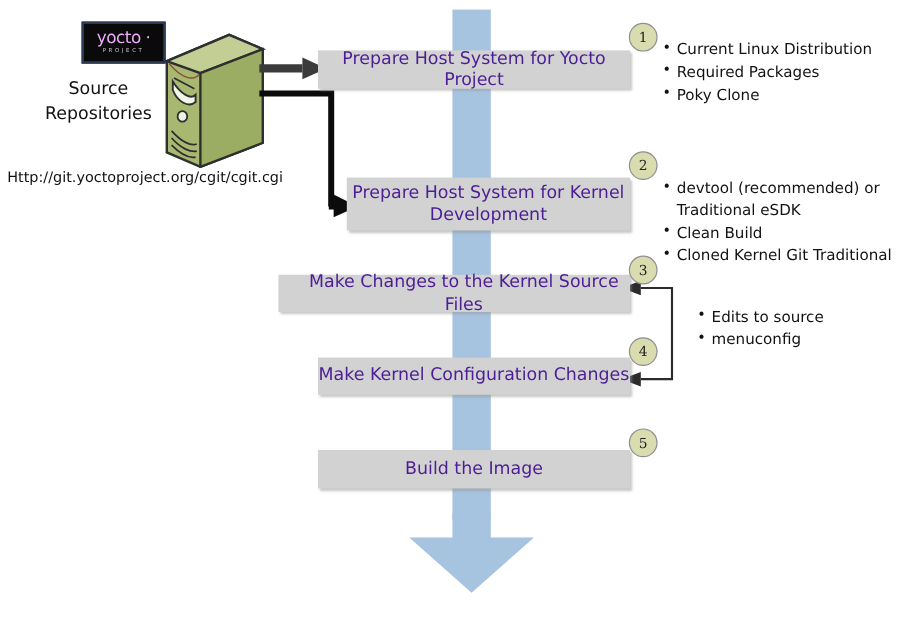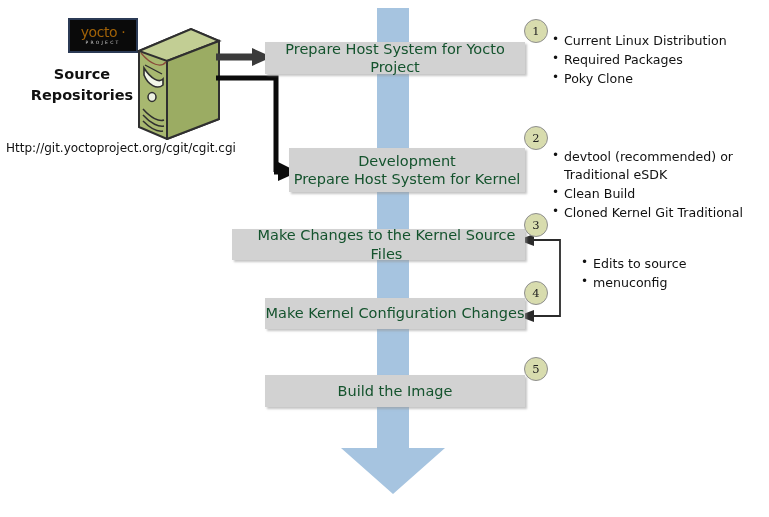--- a/index.html
+++ b/index.html
@@ -28,41 +28,41 @@
     background: #0a0a0a;
     border: 2px solid #2b3a55;
     box-sizing: border-box;
     display: flex;
     flex-direction: column;
     align-items: center;
     justify-content: center;
     line-height: 1;
   }
   .logo-main {
-    color: #a16207;
+    color: #f0abfc;
     font-size: 14px;
     letter-spacing: -0.4px;
     font-family: "DejaVu Sans", sans-serif;
   }
   .logo-sub {
     color: #cccccc;
     font-size: 4.5px;
     letter-spacing: 2.2px;
     margin-top: 2px;
     font-family: "DejaVu Sans", sans-serif;
   }
 
   
   .src-label {
     position: absolute;
     left: 22px;
     top: 64px;
     width: 120px;
     text-align: center;
-    font-weight: bold;
+    font-weight: normal;
     font-size: 14.5px;
     color: #111111;
     line-height: 1.45;
   }
   .src-url {
     position: absolute;
     left: 6px;
     top: 141px;
     font-size: 12px;
     color: #111111;
@@ -97,21 +97,21 @@
 
   
   .pbox {
     position: absolute;
     background: #d2d2d2;
     box-shadow: 2px 2px 2px rgba(150,150,150,0.55);
     display: flex;
     align-items: center;
     justify-content: center;
     text-align: center;
-    color: #14532d;
+    color: #4c1d95;
     font-size: 14.5px;
     line-height: 1.25;
     box-sizing: border-box;
   }
   #box1 { left: 265px; top: 42px;  width: 260px; height: 32px; }
   #box2 { left: 289px; top: 148px; width: 236px; height: 44px; }
   #box3 { left: 232px; top: 229px; width: 293px; height: 31px; padding-left: 16px; }
   #box4 { left: 265px; top: 298px; width: 260px; height: 31px; }
   #box5 { left: 265px; top: 375px; width: 260px; height: 32px; }
 
@@ -226,22 +226,22 @@
   <svg id="bracket" viewBox="0 0 62 90">
     <polyline points="16,6 42,6 42,82 16,82" fill="none" stroke="#2b2b2b" stroke-width="1.8"></polyline>
     <polygon points="16,0 16,12 0,6" fill="#2b2b2b"></polygon>
     <polygon points="16,76 16,88 0,82" fill="#2b2b2b"></polygon>
   </svg>
 
   <div class="pbox" id="box1">Prepare Host System for Yocto Project</div>
 
   <div class="pbox" id="box2">
     <div>
+      <div>Prepare Host System for Kernel</div>
       <div>Development</div>
-      <div>Prepare Host System for Kernel</div>
     </div>
   </div>
 
   <div class="pbox" id="box3">Make Changes to the Kernel Source Files</div>
   <div class="pbox" id="box4">Make Kernel Configuration Changes</div>
   <div class="pbox" id="box5">Build the Image</div>
 
   <div class="badge" id="badge1">1</div>
   <div class="badge" id="badge2">2</div>
   <div class="badge" id="badge3">3</div>

